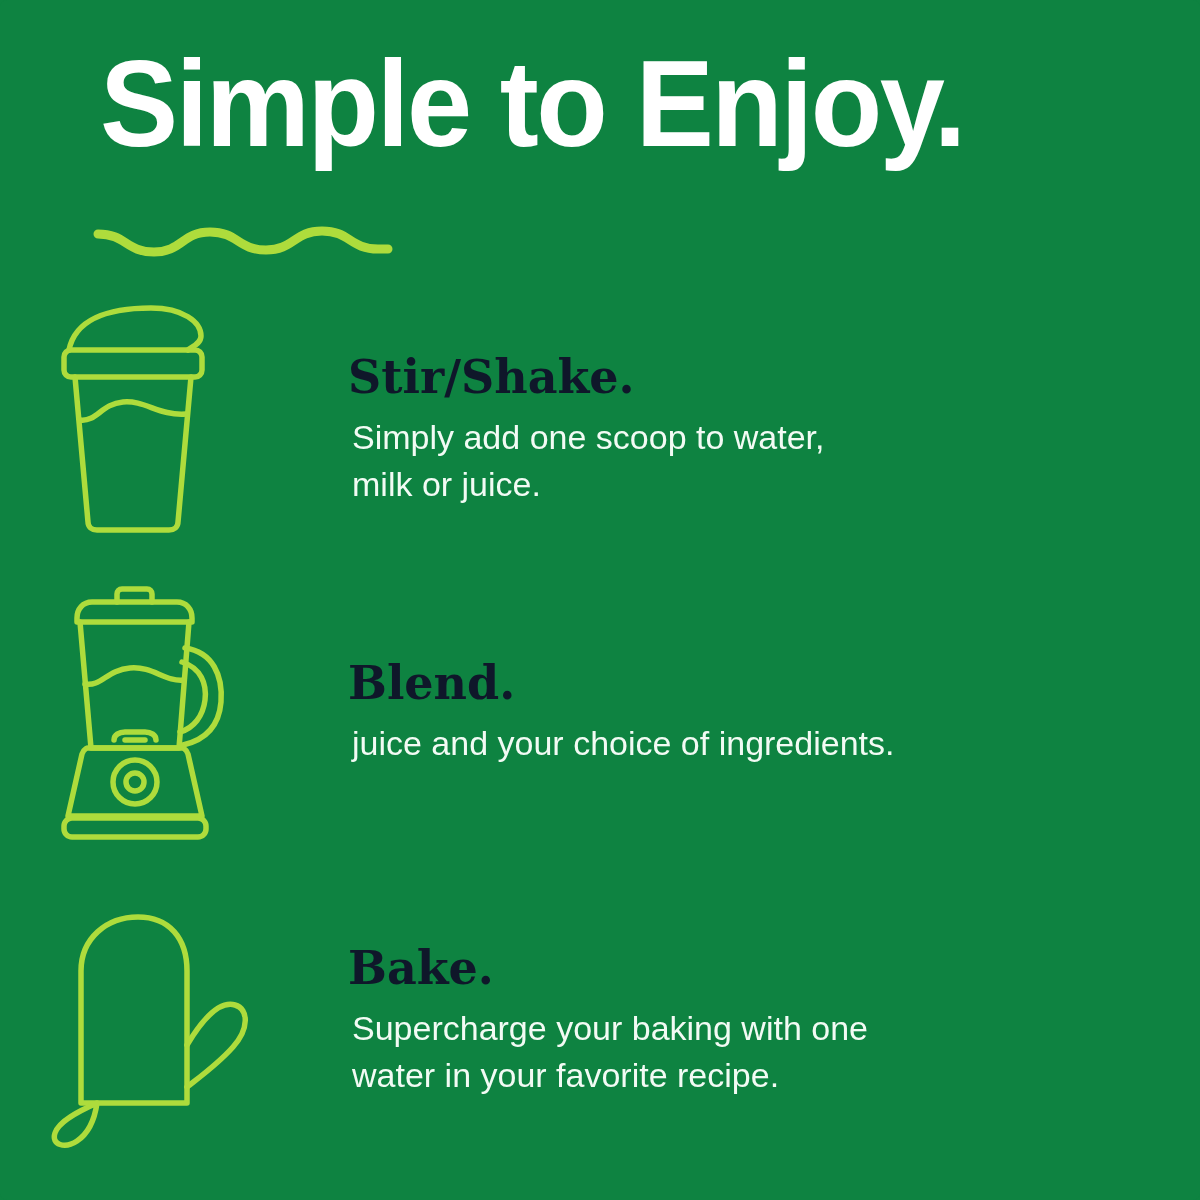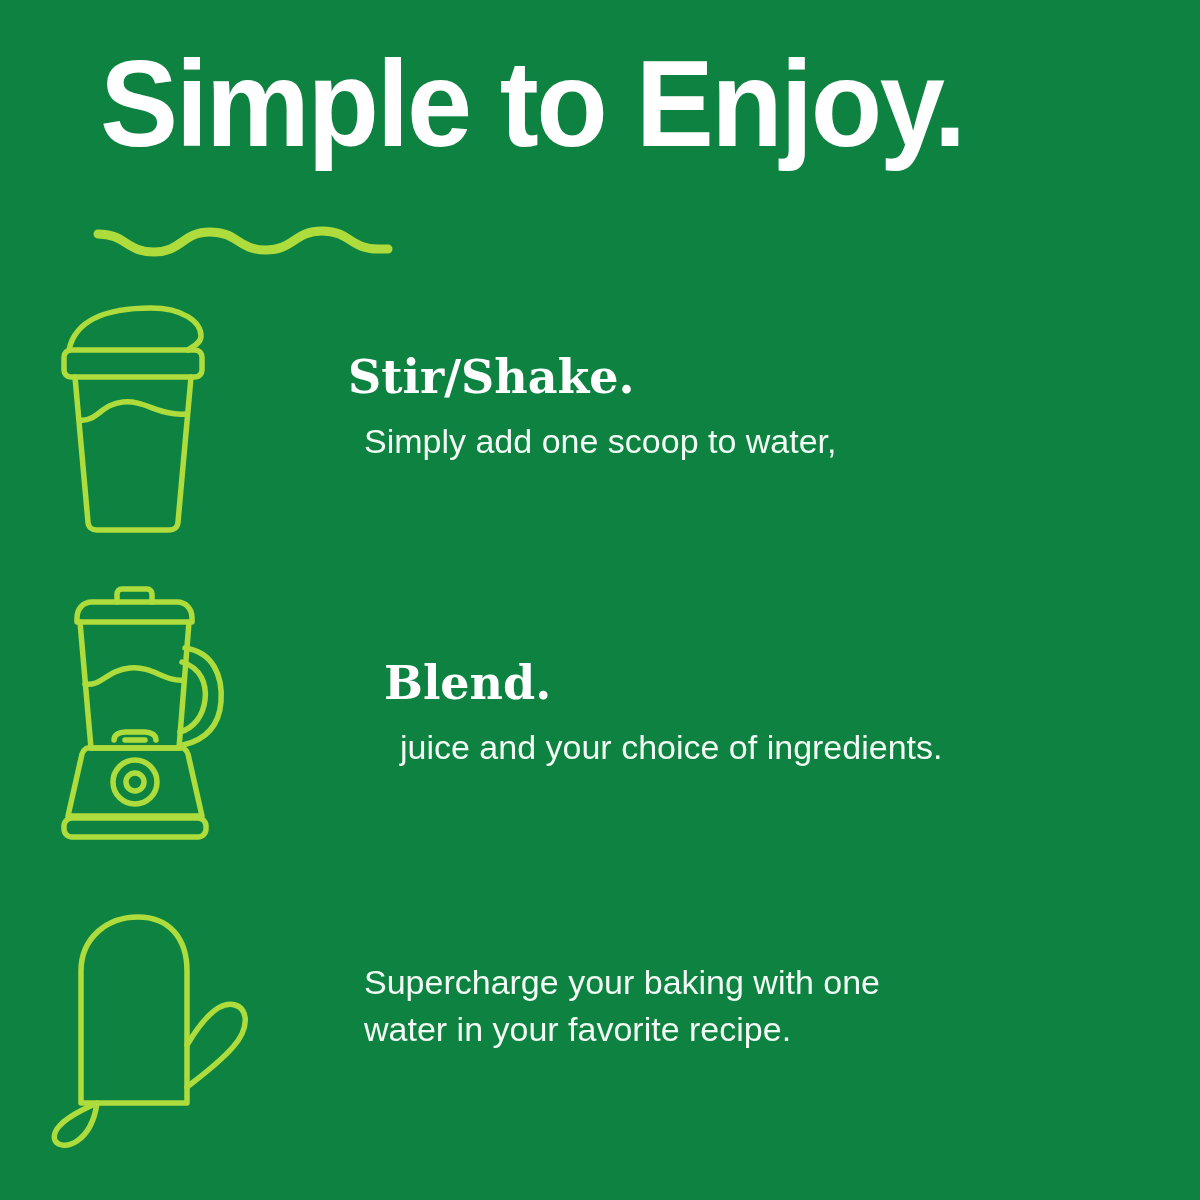--- a/index.html
+++ b/index.html
@@ -58,21 +58,21 @@
 
   
   .row {
     position: absolute;
     left: 0;
     width: 1200px;
     display: flex;
     align-items: flex-start;
   }
   .row-stir  { top: 300px;  height: 250px; }
-  .row-blend { top: 580px;  height: 280px; gap: 36px; }
+  .row-blend { top: 580px;  height: 280px; }
   .row-bake  { top: 905px;  height: 250px; }
 
   .icon-cell {
     width: 348px;
     flex: 0 0 348px;
     display: flex;
     align-items: flex-start;
     justify-content: flex-start;
     padding-left: 55px;
     box-sizing: border-box;
@@ -83,36 +83,36 @@
   .text-cell {
     flex: 1 1 auto;
     padding-right: 40px;
     box-sizing: border-box;
   }
   .row-stir  .text-cell { padding-top: 52px; }
   .row-blend .text-cell { padding-top: 78px; }
   .row-bake  .text-cell { padding-top: 38px; }
 
   .step-title {
-    color: #ffffff;
+    color: #0f172a;
     font-family: "DejaVu Serif", "Liberation Serif", serif;
     font-weight: bold;
     font-size: 46px;
     line-height: 50px;
     margin: 0 0 12px 0;
     letter-spacing: 0px;
   }
 
   .step-body {
     color: #f2fbf4;
     font-family: "Liberation Sans", sans-serif;
     font-weight: normal;
     font-size: 34px;
     line-height: 47px;
-    margin: 16px;
+    margin: 4px;
     max-width: 700px;
   }
   .step-body .ln { display: block; }
 </style>
 </head>
 <body>
 
 <div id="poster">
 
   <div class="headline">Simple to Enjoy.</div>
@@ -139,20 +139,21 @@
                    L 114,230 C 119,230 123,227 123,222 L 136,77"></path>
 
           <path d="M25,120 C 42,122 46,104 68,102 C 90,100 104,116 131,114"></path>
         </g>
       </svg>
     </div>
     <div class="text-cell">
       <h2 class="step-title">Stir/Shake.</h2>
       <p class="step-body">
         <span class="ln">Simply add one scoop to water,</span>
+        <span class="ln">milk or juice.</span>
       </p>
     </div>
   </div>
 
   <div class="row row-blend">
     <div class="icon-cell">
       <svg width="185" height="265" viewBox="0 0 185 265">
         <g fill="none" stroke="#aedc3c" stroke-width="5.5" stroke-linecap="round" stroke-linejoin="round">
 
           <path d="M62,22 L 62,14 C 62,11 64,9 67,9 L 92,9
@@ -204,20 +205,21 @@
                    C 204,104 204,124 188,142
                    C 172,160 152,174 142,182"></path>
 
           <path d="M52,198 C 34,206 14,216 10,228
                    C 6,240 20,244 32,236
                    C 44,228 50,212 52,198 Z"></path>
         </g>
       </svg>
     </div>
     <div class="text-cell">
+      <h2 class="step-title">Bake.</h2>
       <p class="step-body">
         <span class="ln">Supercharge your baking with one</span>
         <span class="ln">water in your favorite recipe.</span>
       </p>
     </div>
   </div>
 
 </div>
 
 </body></html>

